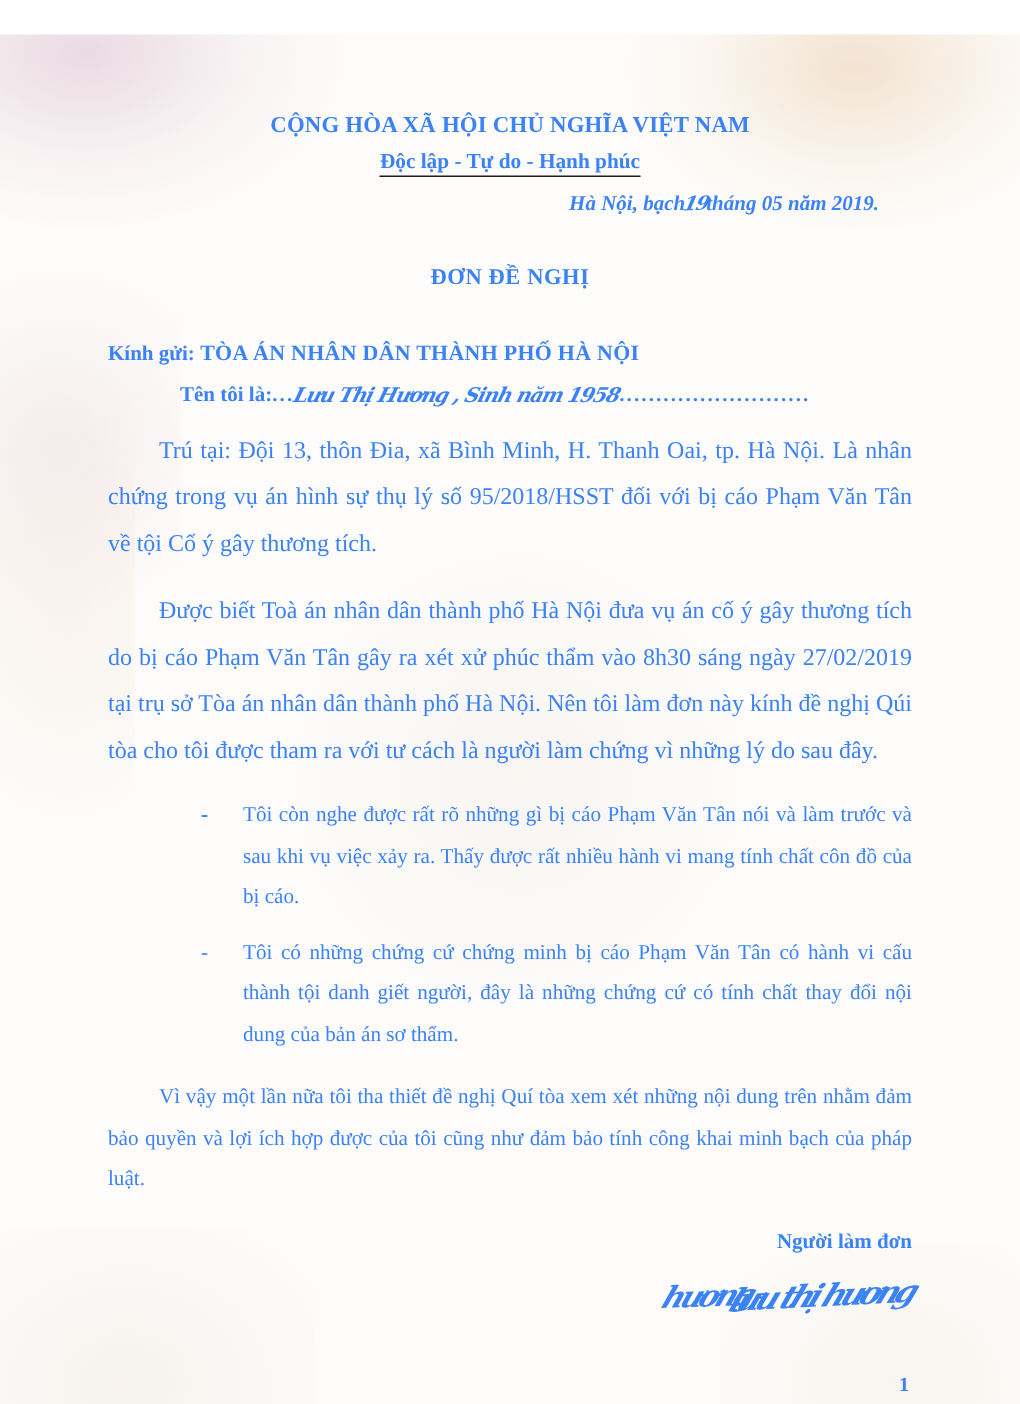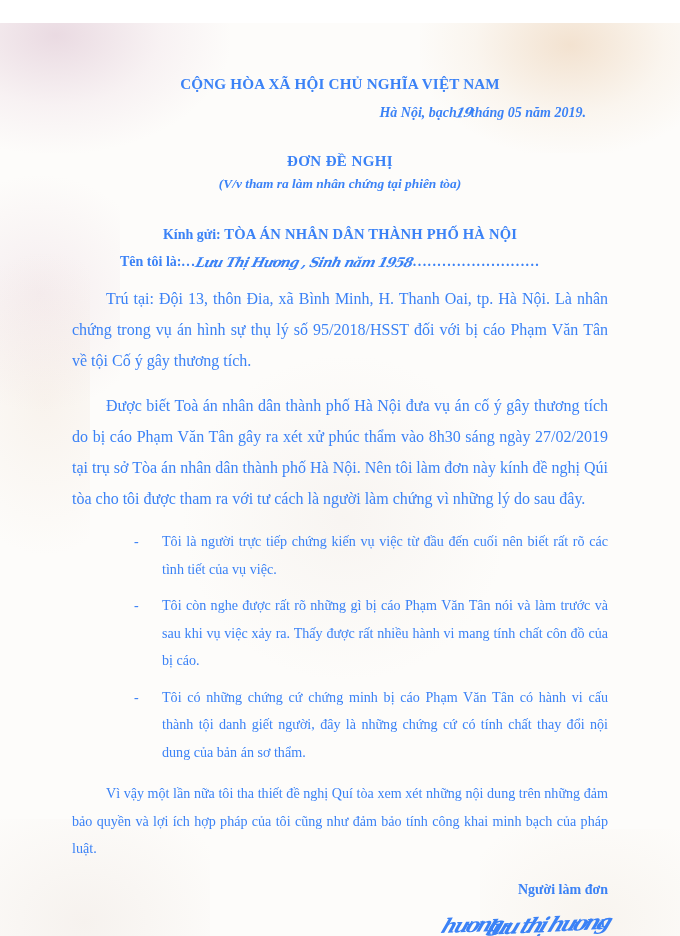--- a/index.html
+++ b/index.html
@@ -110,21 +110,21 @@
     margin-top: 6px;
     text-align: center;
     font-style: italic;
     font-weight: bold;
     font-size: 13.4px;
   }
 
   
   .recipient {
     margin-top: 34px;
-    text-align: center;
+    text-align: left;
     font-size: 14.6px;
     font-weight: bold;
   }
   .recipient .lbl { font-size: 14px; }
   .recipient .org { letter-spacing: 0.2px; }
 
   .nameline {
     margin-top: 11px;
     padding-left: 48px;
     font-size: 14px;
@@ -231,57 +231,58 @@
   <div class="tint tint-ml"></div>
   <div class="tint tint-lft"></div>
   <div class="tint tint-mid"></div>
   <div class="tint tint-bl"></div>
   <div class="tint tint-br"></div>
 
   <div class="content">
 
     <div class="natl-title">CỘNG HÒA XÃ HỘI CHỦ NGHĨA VIỆT NAM</div>
 
+    <div class="natl-motto">
+      <span>Độc lập - Tự do - Hạnh phúc</span>
+    </div>
 
     <div class="dateline">
       <span>Hà Nội, bạch</span><span class="hw-inline">19</span><span>tháng 05 năm 2019.</span>
     </div>
 
     <div class="doc-title">ĐƠN ĐỀ NGHỊ</div>
-    <div class="doc-subtitle">(V/v tham ra làm nhân chứng tại phiên tòa)</div>
 
     <div class="recipient">
       <span class="lbl">Kính gửi:</span>
       <span class="org">TÒA ÁN NHÂN DÂN THÀNH PHỐ HÀ NỘI</span>
     </div>
 
     <div class="nameline">
       <span>Tên tôi là:</span><span class="dots">...</span><span class="hw-name">Lưu Thị Hương , Sinh năm 1958</span><span class="dots">..........................</span>
     </div>
 
     <div class="para indent">Trú tại: Đội 13, thôn Đia, xã Bình Minh, H. Thanh Oai, tp. Hà Nội. Là nhân chứng trong vụ án hình sự thụ lý số 95/2018/HSST đối với bị cáo Phạm Văn Tân về tội Cố ý gây thương tích.</div>
 
     <div class="para indent">Được biết Toà án nhân dân thành phố Hà Nội đưa vụ án cố ý gây thương tích do bị cáo Phạm Văn Tân gây ra xét xử phúc thẩm vào 8h30 sáng ngày 27/02/2019 tại trụ sở Tòa án nhân dân thành phố Hà Nội. Nên tôi  làm đơn này kính đề nghị Qúi tòa cho tôi được tham ra với tư cách là người làm chứng vì những lý do sau đây.</div>
 
     <ul class="reasons">
       <li>
         <span class="dash">-</span>
-        <span>Tôi là người  trực tiếp chứng kiến vụ việc từ đầu đến cuối nên biết rất rõ các tình tiết của vụ việc.</span>
       </li>
       <li>
         <span class="dash">-</span>
         <span>Tôi còn nghe được rất rõ những gì bị cáo Phạm Văn Tân nói và làm trước và sau khi vụ việc xảy ra. Thấy được rất nhiều hành vi mang tính chất côn đồ của bị cáo.</span>
       </li>
       <li>
         <span class="dash">-</span>
         <span>Tôi có những chứng cứ chứng minh bị cáo Phạm Văn Tân có hành vi cấu thành tội danh giết người, đây là những chứng cứ có tính chất thay đổi nội dung của bản án sơ thẩm.</span>
       </li>
     </ul>
 
-    <div class="closing">Vì vậy một lần nữa tôi tha thiết đề nghị Quí tòa xem xét những nội dung trên những đảm bảo quyền và lợi ích hợp pháp của tôi cũng như đảm bảo tính công khai minh bạch của pháp luật.</div>
+    <div class="closing">Vì vậy một lần nữa tôi tha thiết đề nghị Quí tòa xem xét những nội dung trên nhằm đảm bảo quyền và lợi ích hợp được của tôi cũng như đảm bảo tính công khai minh bạch của pháp luật.</div>
 
     <div class="sign-block">
       <div class="sign-label">Người làm đơn</div>
       <div class="sign-1">hương</div>
       <div class="sign-2">lưu thị hương</div>
     </div>
 
   </div>
 
   <div class="page-number">1</div>

